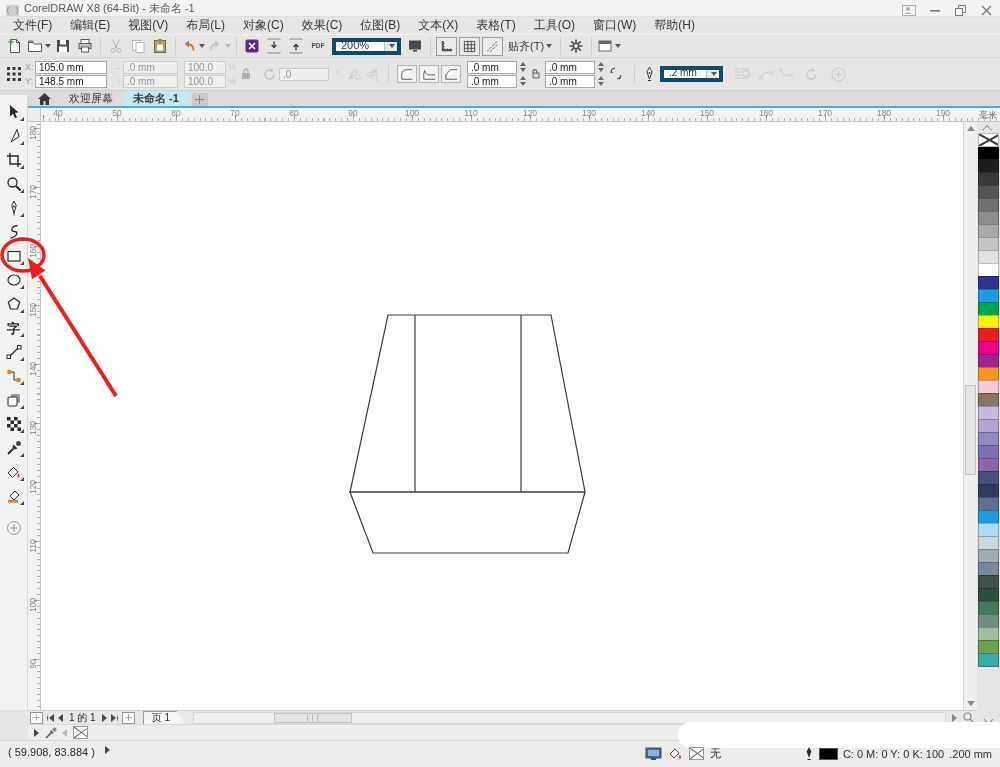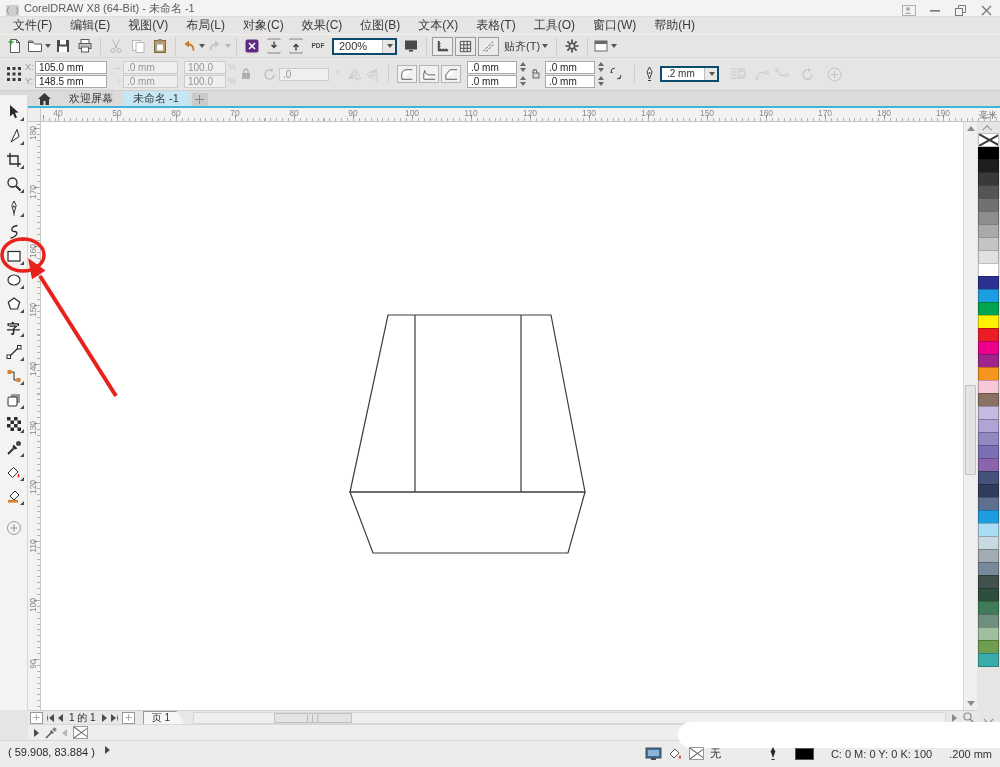--- a/index.html
+++ b/index.html
@@ -18,21 +18,21 @@
   .menubar { height:17px; background:#e6e5e4; display:flex; align-items:center; padding-left:4px; }
   .menubar span { padding:0 9px; font-size:12px; color:#3a3a3a; cursor:default; }
 
   
   .toolbar { height:24px; background:#e6e5e4; display:flex; align-items:center; padding-left:4px; border-top:1px solid #f2f1f0; border-bottom:1px solid #d8d7d6; }
   .tbtn { height:20px; min-width:20px; display:flex; align-items:center; justify-content:center; margin:0 1px; position:relative; }
   .tbtn svg { display:block; }
   .dd { width:0; height:0; border-left:3px solid transparent; border-right:3px solid transparent; border-top:4px solid #555; margin-left:2px; }
   .dd.dis { border-top-color:#b8b8b8; }
   .sep { width:1px; height:18px; background:#cfcecd; margin:0 4px; }
-  .combo { display:flex; align-items:flex-start; height:17px; border:2px solid #0c4a6e; background:#fff; margin:4px 3px; }
+  .combo { display:flex; align-items:flex-end; height:17px; border:4px solid #0c4a6e; background:#fff; margin:4px 3px; }
   .combo .cval { padding:0 5px; font-size:11px; min-width:48px; }
   .combo .cbtn { width:13px; height:100%; background:#e9e8e7; border-left:1px solid #c0bfbe; display:flex; align-items:center; justify-content:center; }
   .toggle { border:1px solid #9c9b9a; background:#ecebea; height:19px; width:21px; }
   .snapbtn { display:flex; align-items:center; padding:0 4px; font-size:11px; color:#3a3a3a; }
   .pdfico { font-size:6.5px; font-weight:bold; color:#4a4a4a; line-height:1; text-align:center; }
 
   
   .propbar { height:33px; background:#e6e5e4; display:flex; align-items:center; padding-left:3px; border-bottom:1px solid #cfcecd; }
   .stack { display:flex; flex-direction:column; gap:1px; justify-content:center; }
   .fldrow { display:flex; align-items:center; gap:2px; }
@@ -43,21 +43,21 @@
   .spin { display:flex; flex-direction:column; justify-content:center; gap:2px; margin-left:1px; }
   .spin i { width:0; height:0; border-left:3px solid transparent; border-right:3px solid transparent; display:block; }
   .spin .su { border-bottom:4px solid #6a6968; }
   .spin .sd { border-top:4px solid #6a6968; }
   .cornerbtn { width:20px; height:18px; border:1px solid #b5b4b3; background:#f2f1f0; display:flex; align-items:center; justify-content:center; margin:0 1px; }
   .dim { opacity:.42; }
 
   
   .doctabs { height:17px; background:#dcdbda; display:flex; align-items:flex-end; padding-left:30px; border-bottom:2px solid #3fb4d8; }
   .dtab { height:15px; display:flex; align-items:center; padding:0 10px; font-size:11px; color:#3a3a3a; background:#dcdbda; }
-  .dtab.active { background:#c5e6f5; }
+  .dtab.active { background:#c5e6f5;font-weight:bold; }
   .dtab-home { padding:0 8px; }
   .dtab-new { width:16px; height:13px; background:#cccbca; margin-left:3px; display:flex; align-items:center; justify-content:center; color:#8a8988; font-size:11px; }
   .plusglyph { position:relative; width:9px; height:9px; }
   .plusglyph::before { content:''; position:absolute; left:4px; top:0; width:1px; height:9px; background:#8a8988; }
   .plusglyph::after  { content:''; position:absolute; left:0; top:4px; width:9px; height:1px; background:#8a8988; }
 
   
   .hruler { height:14px; margin-left:28px; background:#f4f3f2; position:relative; border-bottom:1px solid #c8c7c6; display:flex; }
   .rcorner { width:13px; height:100%; border-right:1px solid #c8c7c6; background:#efeeed; }
   .hruler-area { position:relative; flex:1; overflow:hidden; }
@@ -126,21 +126,21 @@
   .docpal { height:16px; margin-left:28px; background:#efeeed; border-top:1px solid #d8d7d6; display:flex; align-items:center; position:relative; padding-left:4px; }
   .docpal .hint { position:absolute; left:52%; transform:translateX(-50%); color:#b7b6b4; font-size:10.5px; white-space:nowrap; }
   .minix { width:15px; height:13px; border:1px solid #9a9998; background:#fff; position:relative; overflow:hidden; margin-left:4px; }
   .minix::before,.minix::after { content:''; position:absolute; left:-2px; top:5px; width:19px; height:1px; background:#5a5a5a; }
   .minix::before { transform:rotate(36deg); } .minix::after { transform:rotate(-36deg); }
 
   
   .statusbar { height:27px; background:#ececeb; border-top:1px solid #d8d7d6; position:relative; display:flex; align-items:flex-start; padding:5px 8px 0 8px; font-size:11px; }
   .statusbar > * { position:relative; z-index:4; }
   .coords { color:#2a2a2a; }
-  .sb-right { position:absolute; right:8px; top:5px; display:flex; align-items:center; gap:17px; z-index:4; }
+  .sb-right { position:absolute; right:8px; top:5px; display:flex; align-items:center; gap:5px; z-index:4; }
   .sb-mid { position:absolute; left:645px; top:5px; display:flex; align-items:center; gap:6px; z-index:4; }
   .swatch-black { width:19px; height:12px; background:#000; border:1px solid #555; }
   .white-capsule { position:absolute; right:-10px; top:722px; width:332px; height:26px; background:#fff; border-radius:13px; z-index:3; }
 
   
   #annotation-svg { position:absolute; left:0; top:0; z-index:99; pointer-events:none; }
 </style>
 </head>
 <body>
 

